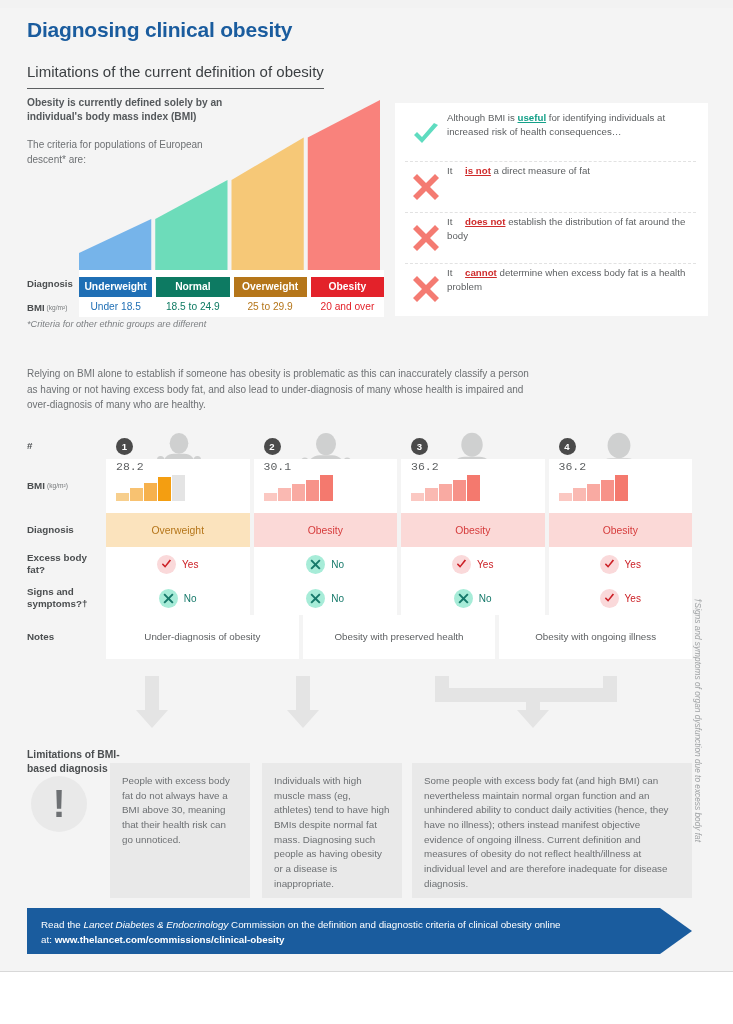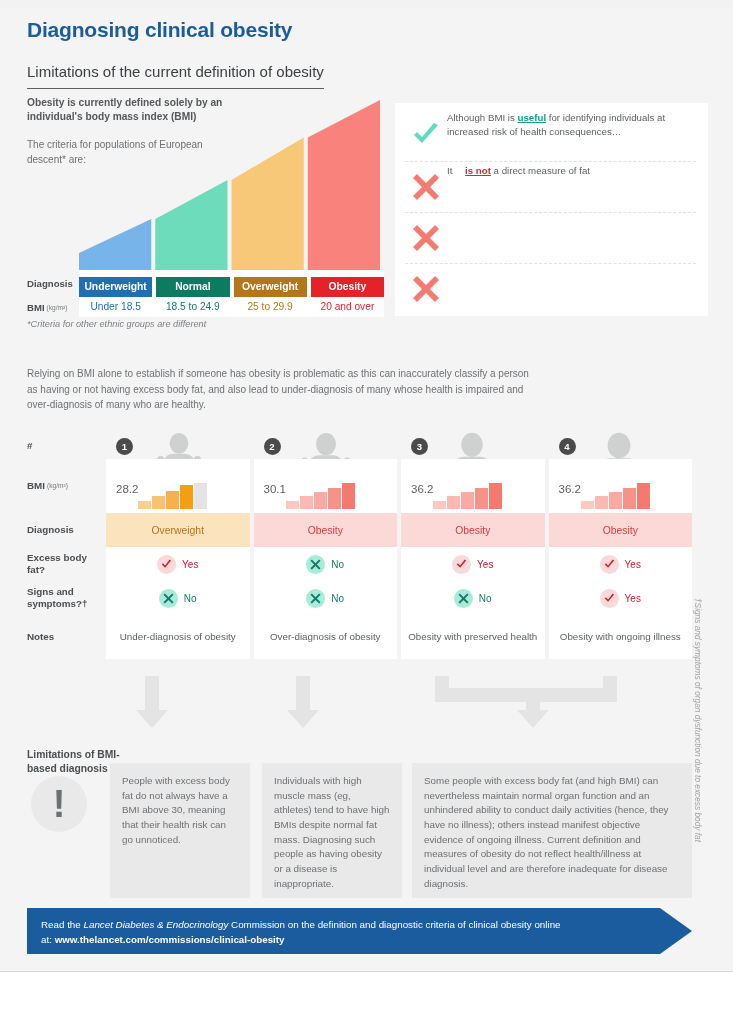--- a/index.html
+++ b/index.html
@@ -100,21 +100,21 @@
   
   .row-hash{height:26px;}
   .row-hash .gcell{background:transparent;justify-content:flex-start;padding-left:10px;}
   .badge{
     width:17px;height:17px;border-radius:50%;background:#4a4a4a;color:#fff;
     font-size:9.6px;font-weight:bold;display:flex;align-items:center;justify-content:center;
   }
   
   .row-bmi{height:54px;}
   .row-bmi .gcell{justify-content:flex-start;padding-left:10px;align-items:flex-end;}
-  .bmiwrap{display:flex;flex-direction:row;justify-content:flex-end;padding-bottom:4px;}
+  .bmiwrap{display:flex;flex-direction:column;justify-content:flex-end;padding-bottom:12px;font-family:Liberation Mono, monospace;}
   .bmival{font-size:11.5px;margin-bottom:2px;}
   .minibars{display:flex;align-items:flex-end;height:26px;gap:1px;}
   .minibars i{display:block;width:13px;}
 
   
   .row-diag{height:34px;}
   .row-diag .gcell{font-size:10.4px;}
   
   .row-yn{height:34px;}
   .yn{display:flex;align-items:center;gap:6px;}
@@ -225,27 +225,29 @@
           </svg>
         </div>
         <div class="txt">It <span class="u red">is not</span> a direct measure of fat</div>
       </div>
       <div class="bul ">
         <div class="ico">
           <svg width="26" height="26" viewBox="0 0 26 26">
             <path d="M4 0 L13 9 L22 0 L26 4 L17 13 L26 22 L22 26 L13 17 L4 26 L0 22 L9 13 L0 4 Z" fill="#f47b72"></path>
           </svg>
         </div>
+        <div class="txt">It <span class="u red">does not</span> establish the distribution of fat around the body</div>
       </div>
       <div class="bul ">
         <div class="ico">
           <svg width="26" height="26" viewBox="0 0 26 26">
             <path d="M4 0 L13 9 L22 0 L26 4 L17 13 L26 22 L22 26 L13 17 L4 26 L0 22 L9 13 L0 4 Z" fill="#f47b72"></path>
           </svg>
         </div>
+        <div class="txt">It <span class="u red">cannot</span> determine when excess body fat is a health problem</div>
       </div>
     </div>
 
   <div class="midpara">Relying on BMI alone to establish if someone has obesity is problematic as this can inaccurately classify a person as having or not having excess body fat, and also lead to under-diagnosis of many whose health is impaired and over-diagnosis of many who are healthy.</div>
 
   <div class="figband" id="figband">
       <div class="figcol" style="left:0px;width:146.5px">
         <svg width="110" height="56" viewBox="0 0 120 70">
           <g fill="#cfd0d0">
             <ellipse cx="60" cy="14.149999999999999" rx="11.664" ry="12.96"></ellipse>
@@ -468,21 +470,20 @@
               </svg>
             </span>
             <span class="lab yes">Yes</span>
           </div>
         </div>
     </div>
 
     <div class="gridrow row-notes">
       <div class="glabel">Notes</div>
       <div class="gcell">Under-diagnosis of obesity</div>
-      <div class="gcell">Over-diagnosis of obesity</div>
       <div class="gcell">Obesity with preserved health</div>
       <div class="gcell">Obesity with ongoing illness</div>
     </div>
   </div>
 
   <div class="arrows">
     <svg width="586" height="60" viewBox="0 0 586 60">
       <g fill="#e4e4e4">
         <path d="M39 0 h14 v34 h9 L46 52 30 34 h9 z"></path>
         <path d="M190 0 h14 v34 h9 L197 52 181 34 h9 z"></path>

